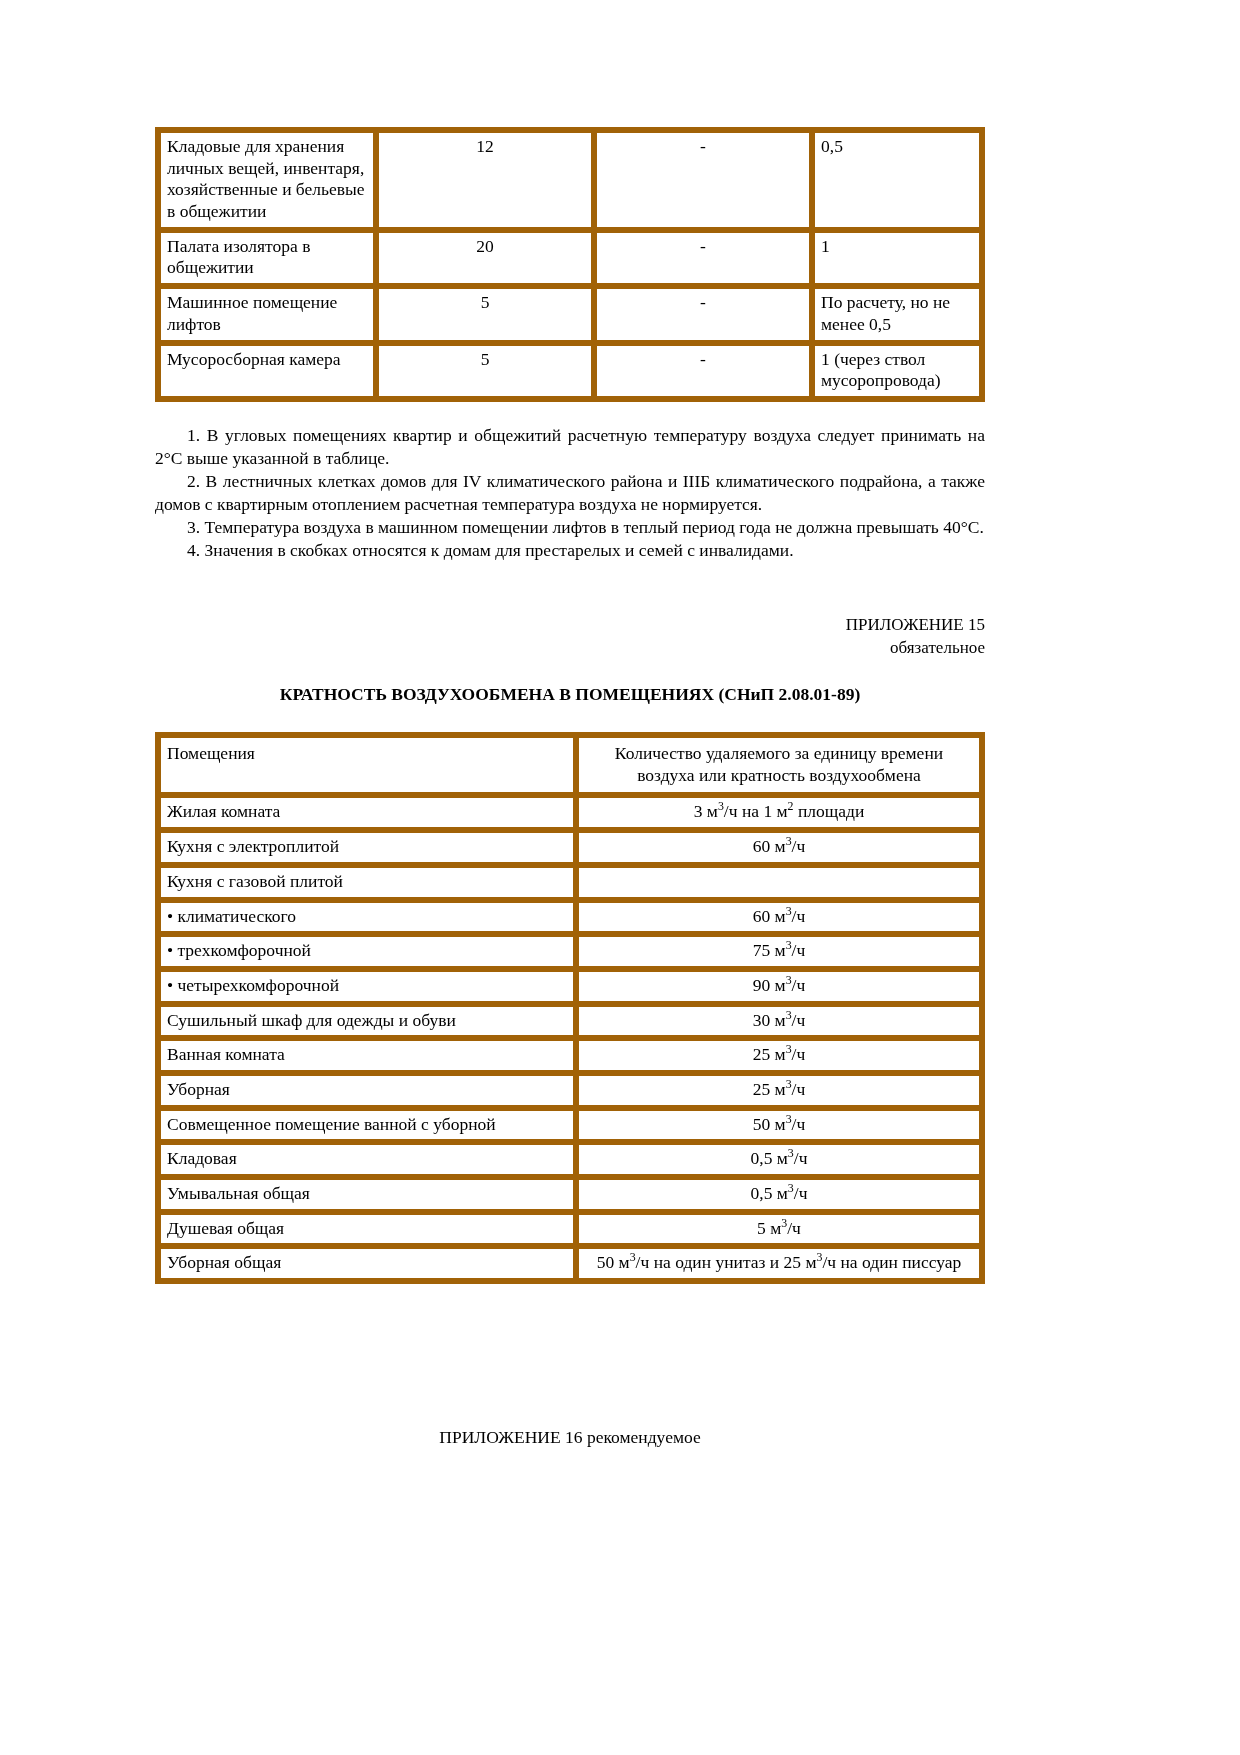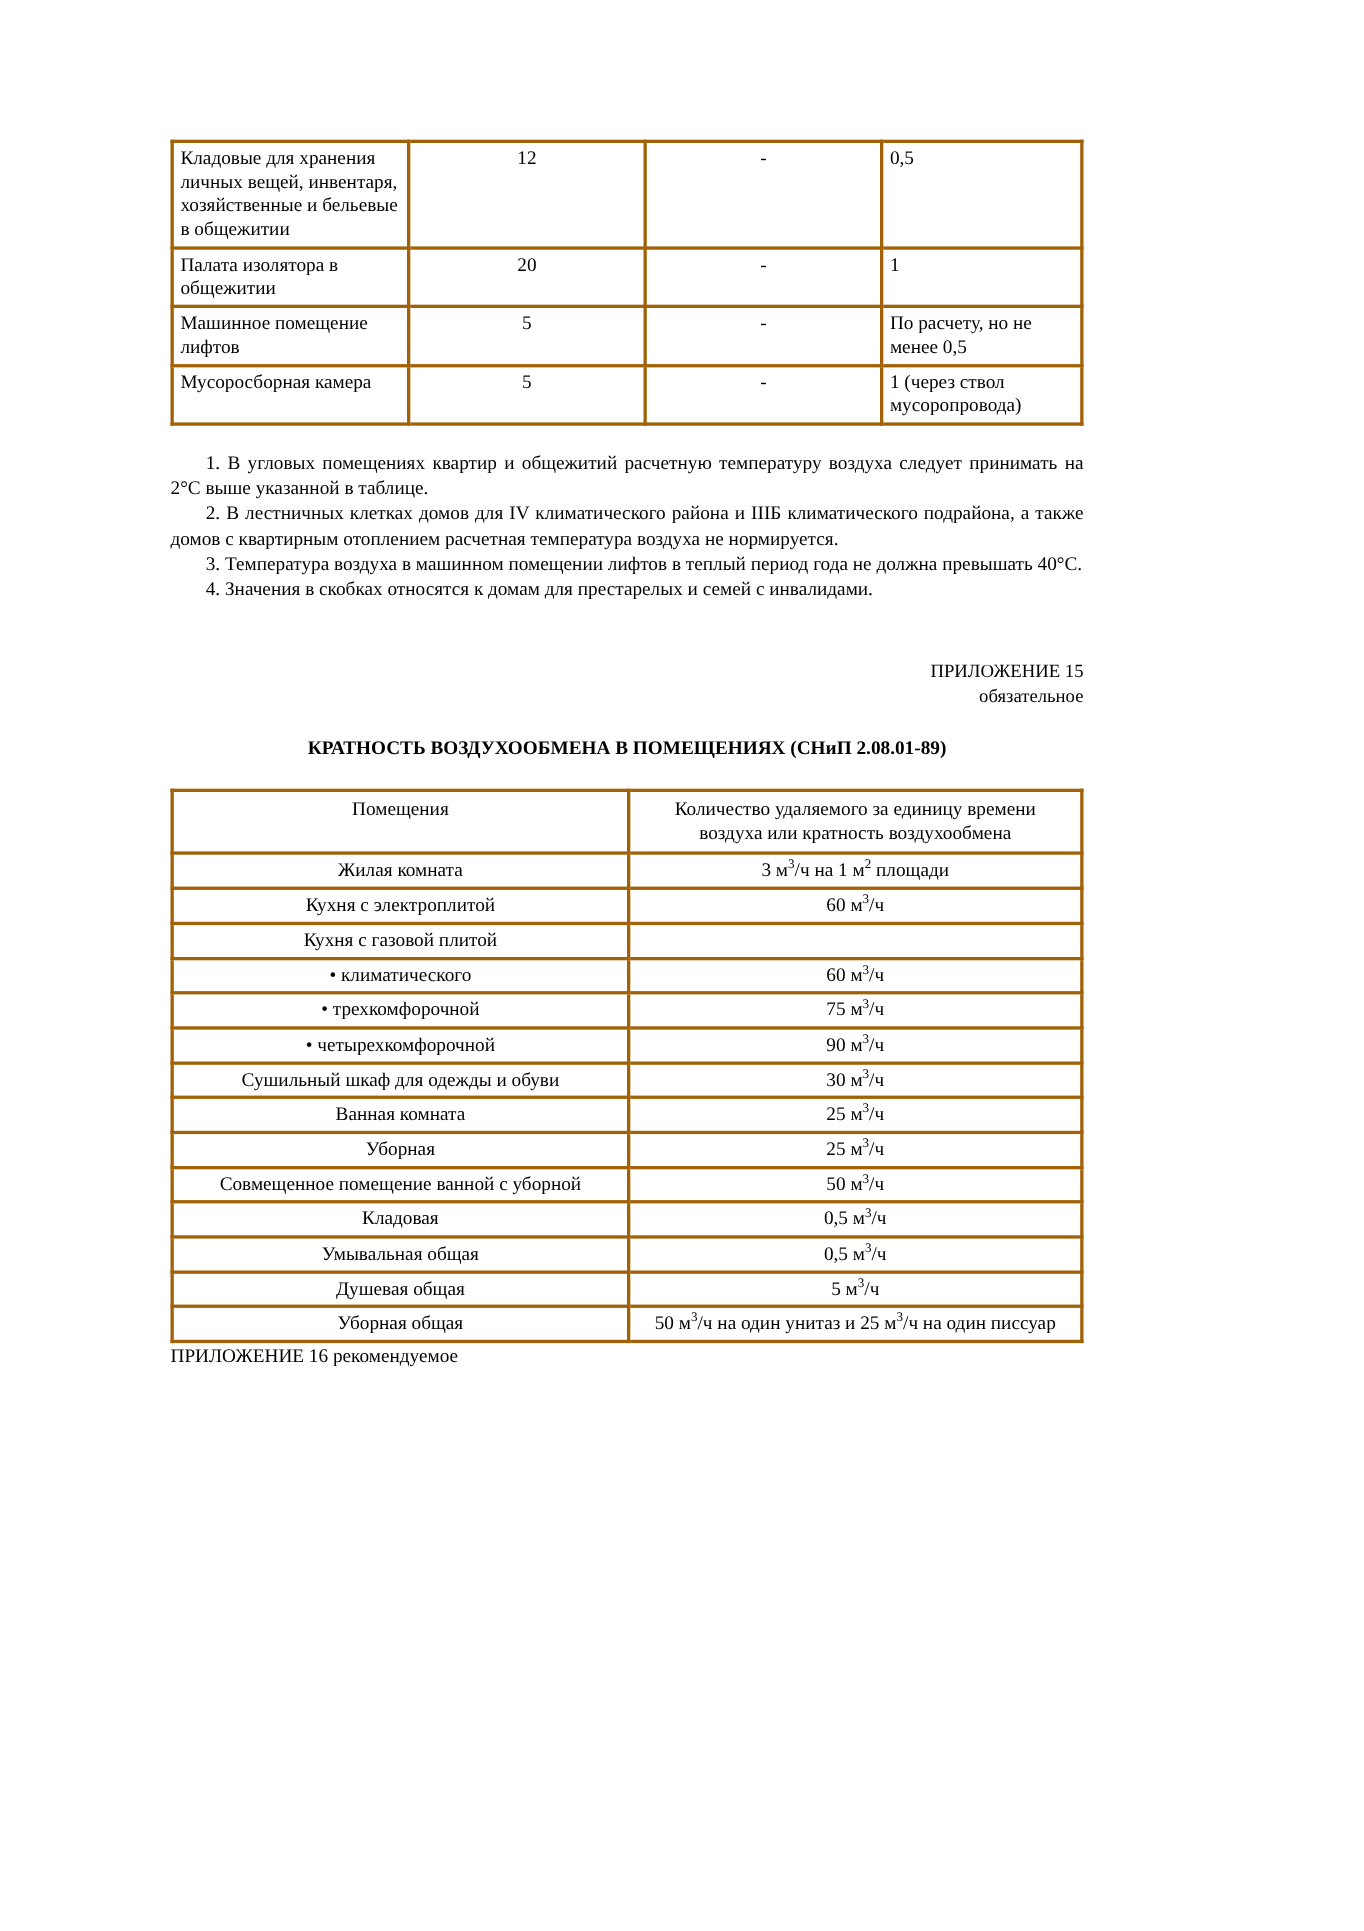--- a/index.html
+++ b/index.html
@@ -28,21 +28,21 @@
     width: 830px;
   }
 
   
   table {
     border-collapse: collapse;
     width: 100%;
     table-layout: fixed;
   }
   table.grid td, table.grid th {
-    border: 3px solid #a16207;
+    border: 6px solid #a16207;
     font-weight: normal;
     font-size: 17.5px;
     line-height: 1.24;
     padding: 3px 6px 4px 6px;
     vertical-align: top;
   }
   
   .tbl-temp {
     margin-top: 127px;
   }
@@ -92,26 +92,27 @@
   }
   .tbl-air td {
     font-size: 17.5px;
     padding: 2px 6px 3px 6px;
   }
   .tbl-air td.h {
     text-align: center;
     padding-top: 5px;
     padding-bottom: 6px;
   }
-  .tbl-air td.room { text-align: center; width: 400px; }
+  .tbl-air td.room { text-align: left; width: 400px; }
   .tbl-air td.val  { text-align: center; }
   sup { font-size: 0.68em; vertical-align: super; line-height: 0; }
 
   .appendix2 {
-    text-align: left;
+    margin-top: 142px;
+    text-align: center;
     font-size: 17.5px;
     line-height: 1.32;
   }
   .doc-title2 {
     margin-top: 26px;
     text-align: center;
     font-weight: bold;
     font-size: 17.5px;
     line-height: 1.32;
   }

